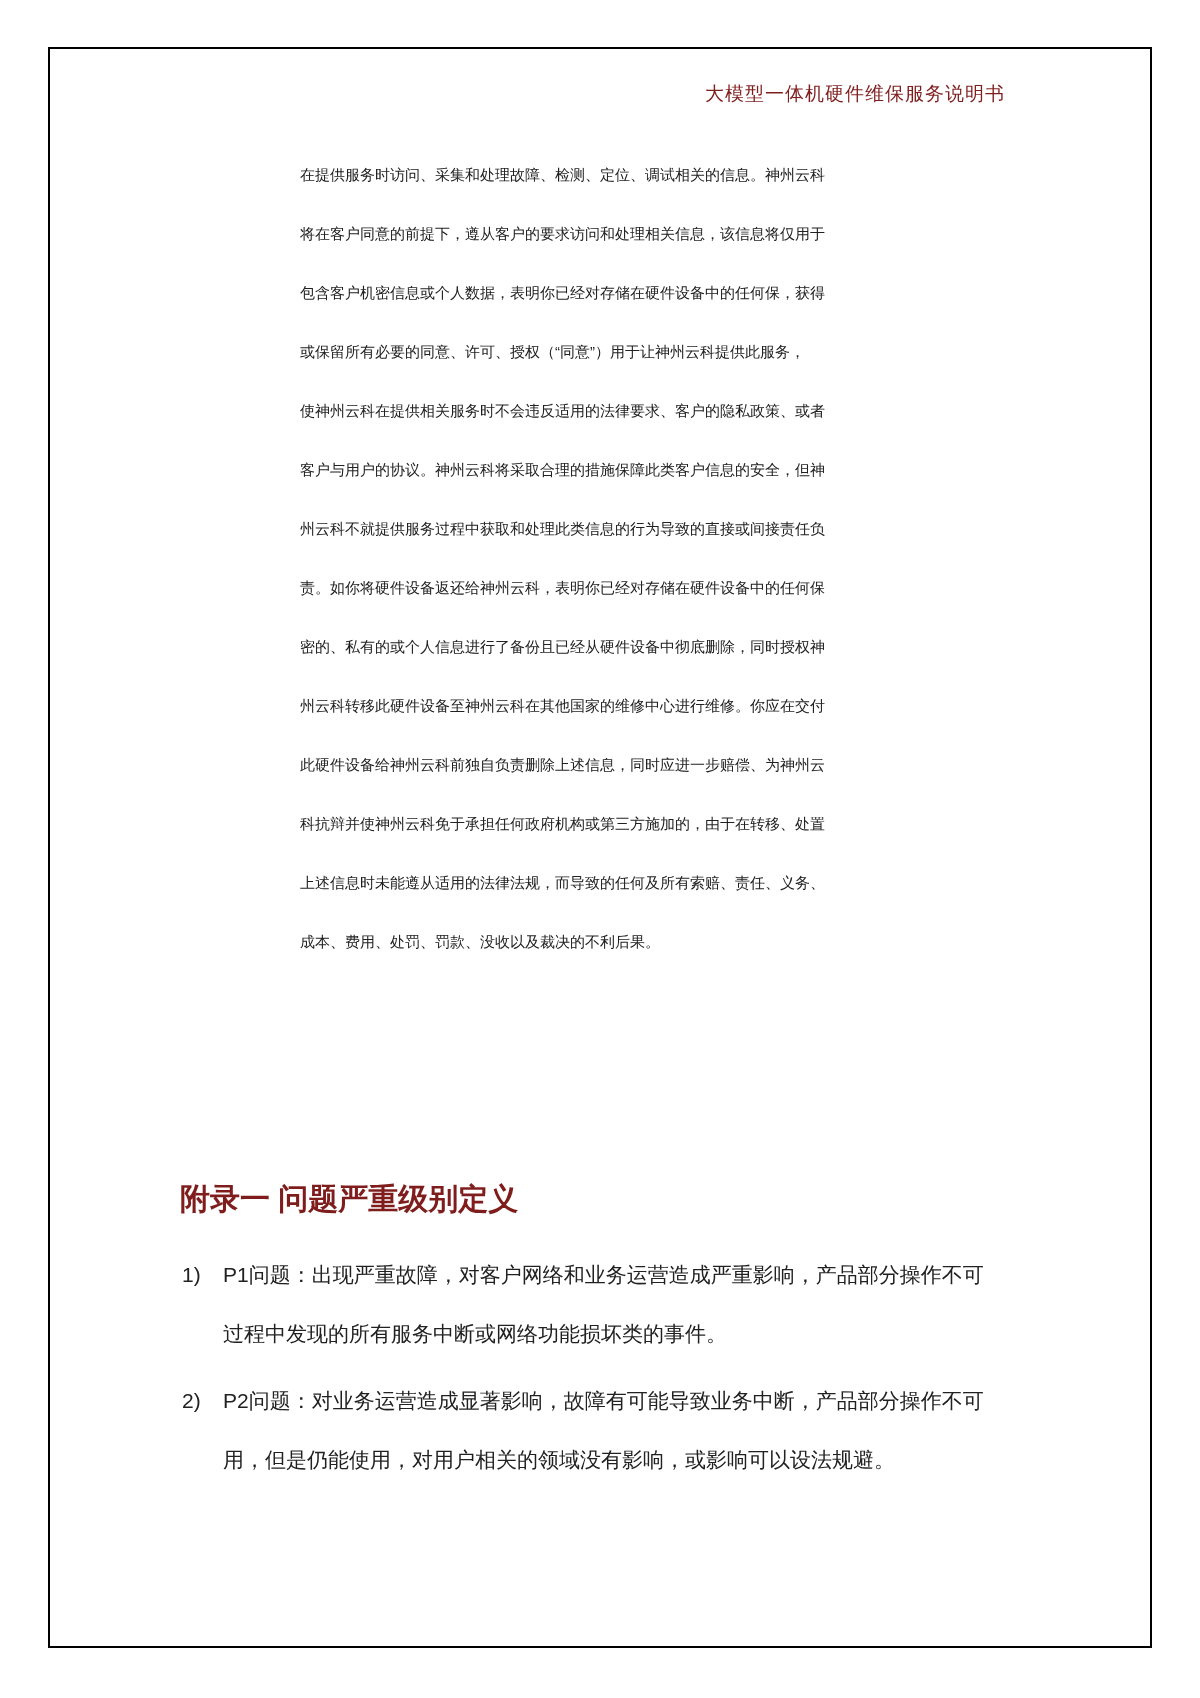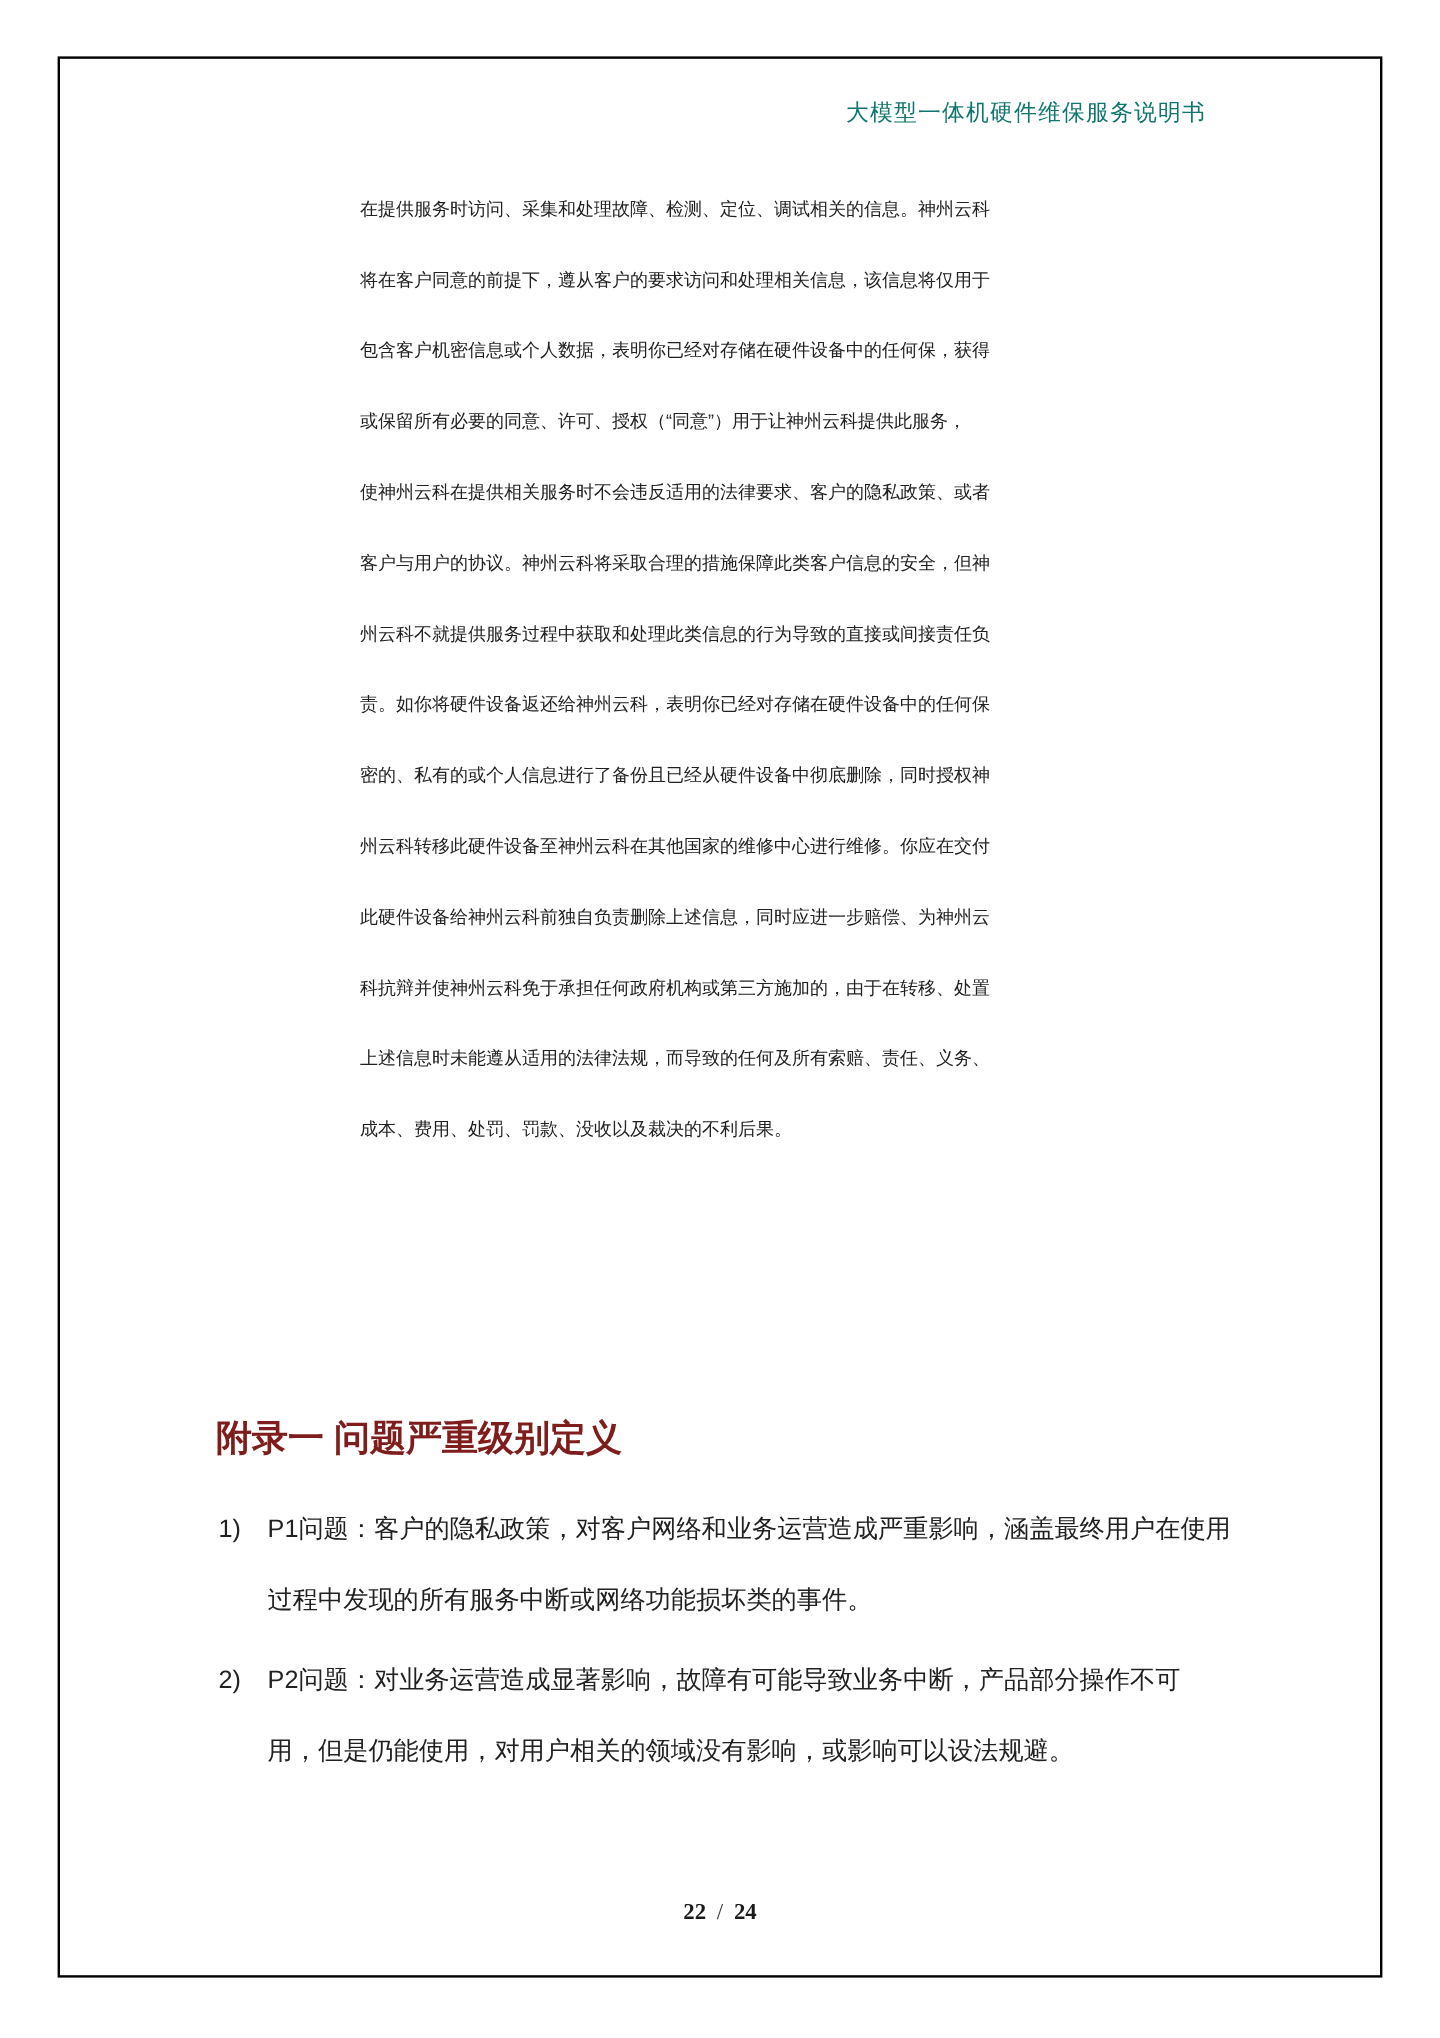--- a/index.html
+++ b/index.html
@@ -18,21 +18,21 @@
     border: 2px solid #000000;
     box-sizing: border-box;
   }
   .doc-header {
     position: absolute;
     top: 32px;
     right: 145px;
     font-family: "Liberation Serif", serif;
     font-size: 19px;
     letter-spacing: 1px;
-    color: #0f766e;
+    color: #7f1d1d;
     white-space: nowrap;
   }
   .body-paragraph {
     position: absolute;
     top: 96px;
     left: 250px;
     width: 680px;
   }
   .paragraph-line {
     height: 59px;
@@ -112,31 +112,28 @@
       <div class="paragraph-line">上述信息时未能遵从适用的法律法规，而导致的任何及所有索赔、责任、义务、</div>
       <div class="paragraph-line">成本、费用、处罚、罚款、没收以及裁决的不利后果。</div>
     </div>
 
     <div class="appendix-heading">附录一 问题严重级别定义</div>
 
     <div class="appendix-list">
       <div class="list-item">
         <div class="item-marker">1)</div>
         <div class="item-lines">
-          <div class="item-line">P1问题：客户的隐私政策，对客户网络和业务运营造成严重影响，涵盖最终用户在使用</div>
+          <div class="item-line">P1问题：出现严重故障，对客户网络和业务运营造成严重影响，产品部分操作不可</div>
           <div class="item-line">过程中发现的所有服务中断或网络功能损坏类的事件。</div>
         </div>
       </div>
       <div class="list-item">
         <div class="item-marker">2)</div>
         <div class="item-lines">
           <div class="item-line">P2问题：对业务运营造成显著影响，故障有可能导致业务中断，产品部分操作不可</div>
           <div class="item-line">用，但是仍能使用，对用户相关的领域没有影响，或影响可以设法规避。</div>
         </div>
       </div>
     </div>
 
-    <div class="page-footer">
-      <span class="num">22</span><span class="sep">/</span><span class="num">24</span>
-    </div>
 
   </div>
 </div>
 
 </body></html>

